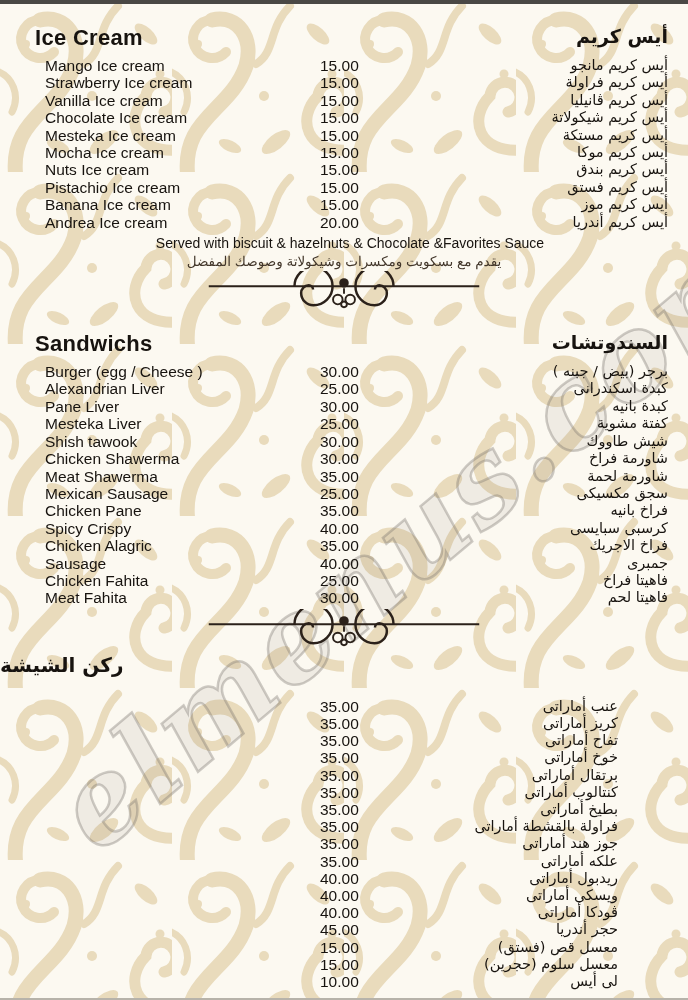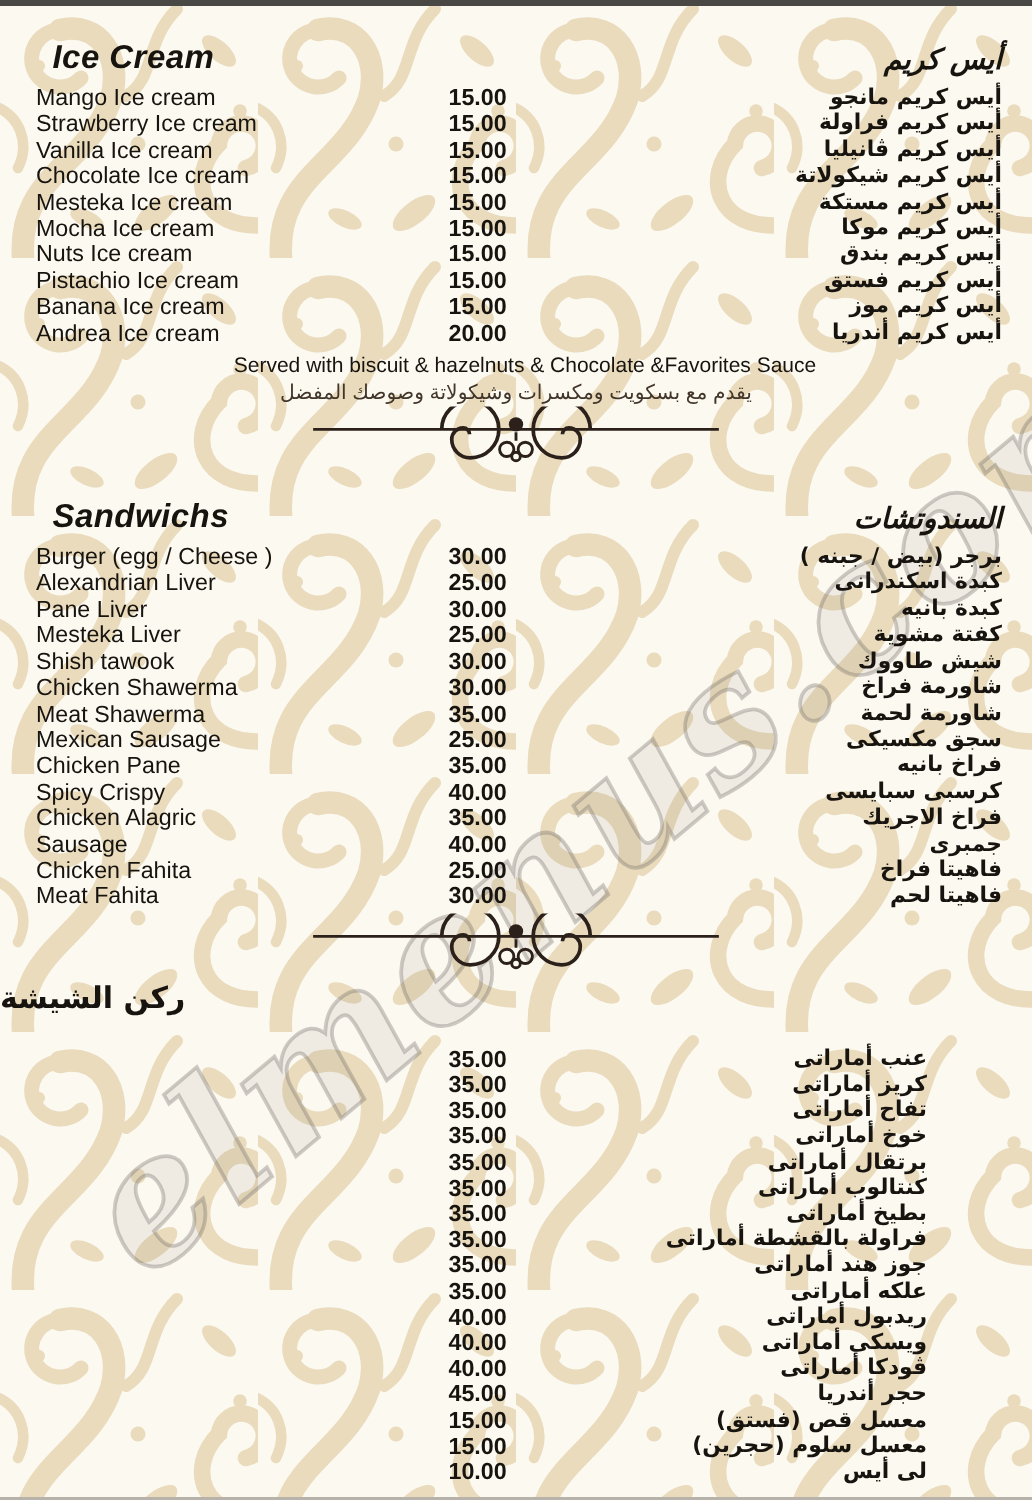--- a/index.html
+++ b/index.html
@@ -30,44 +30,43 @@
     font-style:italic; font-weight:bold;
     font-size:116px; letter-spacing:3px; white-space:nowrap;
     color:rgba(125,120,112,0.10);
     -webkit-text-stroke:2.5px rgba(118,113,106,0.35);
     z-index:1; pointer-events:none;
   }
 
   .content { position:relative; z-index:2; }
 
   .sec-head {
-    display:flex; justify-content:space-between; align-items:flex-end;
+    display:flex; justify-content:space-between; align-items:flex-start;
     padding:0 20px 0 35px;
-    font-style:italic;
   }
   .sec-head .h-en { font-size:22px; font-weight:700; margin:0; letter-spacing:0.3px; }
   .sec-head .h-ar {
     font-size:19px; font-weight:700; margin:0; direction:rtl;
     font-family:"DejaVu Sans", sans-serif;
   }
 
   #sec-ice .sec-head { padding-top:25px; }
   #sec-sand .sec-head { padding-top:0;margin-top:20px; }
 
   .rows { margin-top:6px; }
   .row {
     display:grid;
     grid-template-columns:275px 110px auto;
-    padding:0 20px 0 24px;
+    padding:0 20px 0 45px;
     line-height:17.4px;
   }
   .row .en   { font-size:15.5px; }
-  .row .price{ font-size:15.5px;font-weight:bold; }
+  .row .price{ font-size:15.5px; }
   .row .ar   {
-    text-align:right; direction:rtl; font-weight:700; font-size:14.5px;
+    text-align:right; direction:rtl; font-weight:400; font-size:14.5px;
     font-family:"DejaVu Sans", sans-serif;
   }
 
   .note-en { margin-top:4px; text-align:center; font-size:14px;padding-left:12px; }
   .note-ar {
     margin-top:2px; text-align:center; font-size:13.5px; direction:rtl;
     color:#42362a; font-family:Liberation Sans, sans-serif;
   }
 
   .divider { margin-top:2px; text-align:center; height:40px; }

